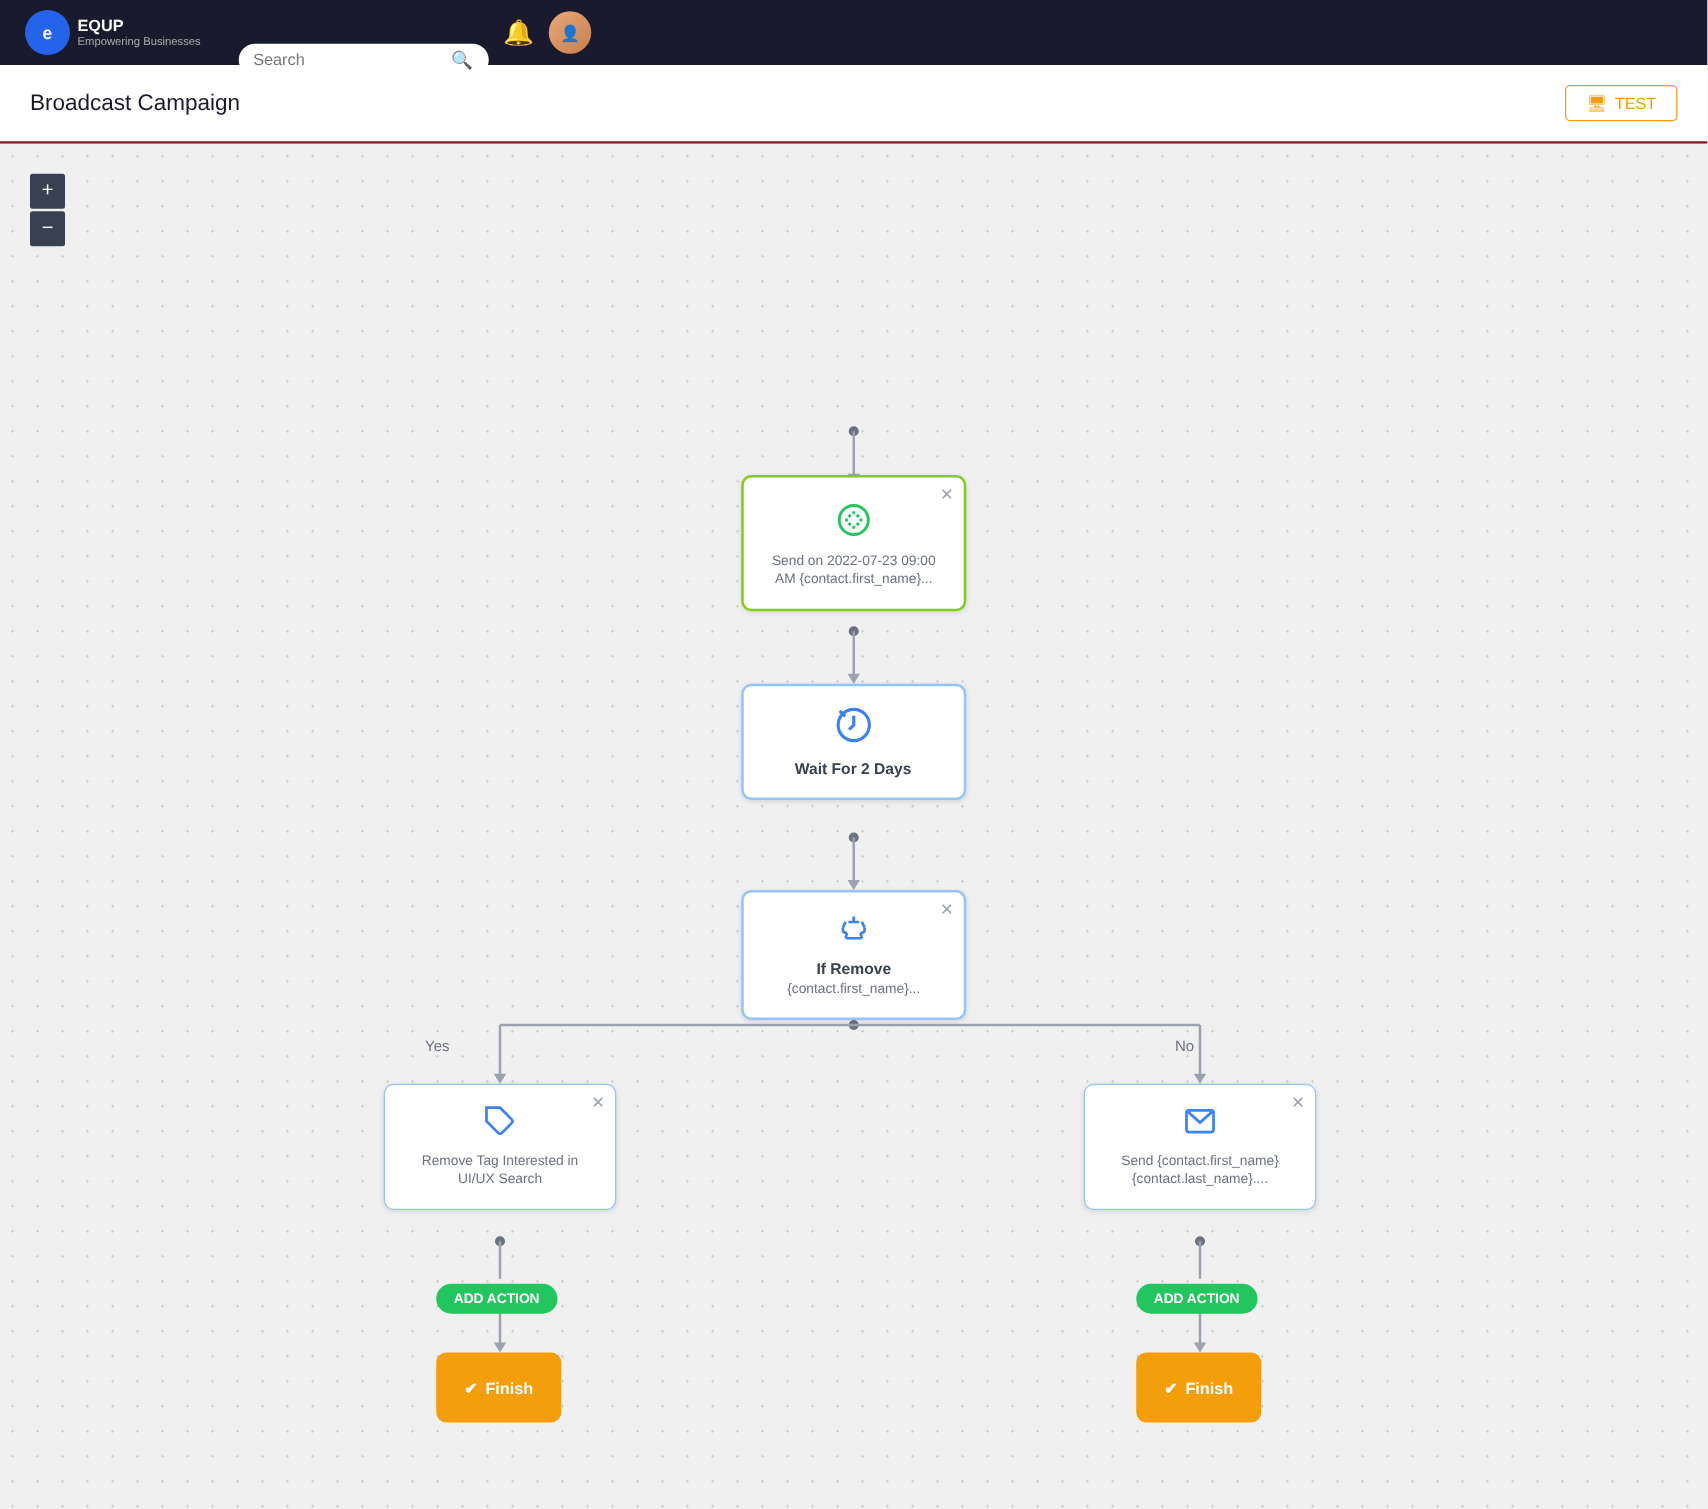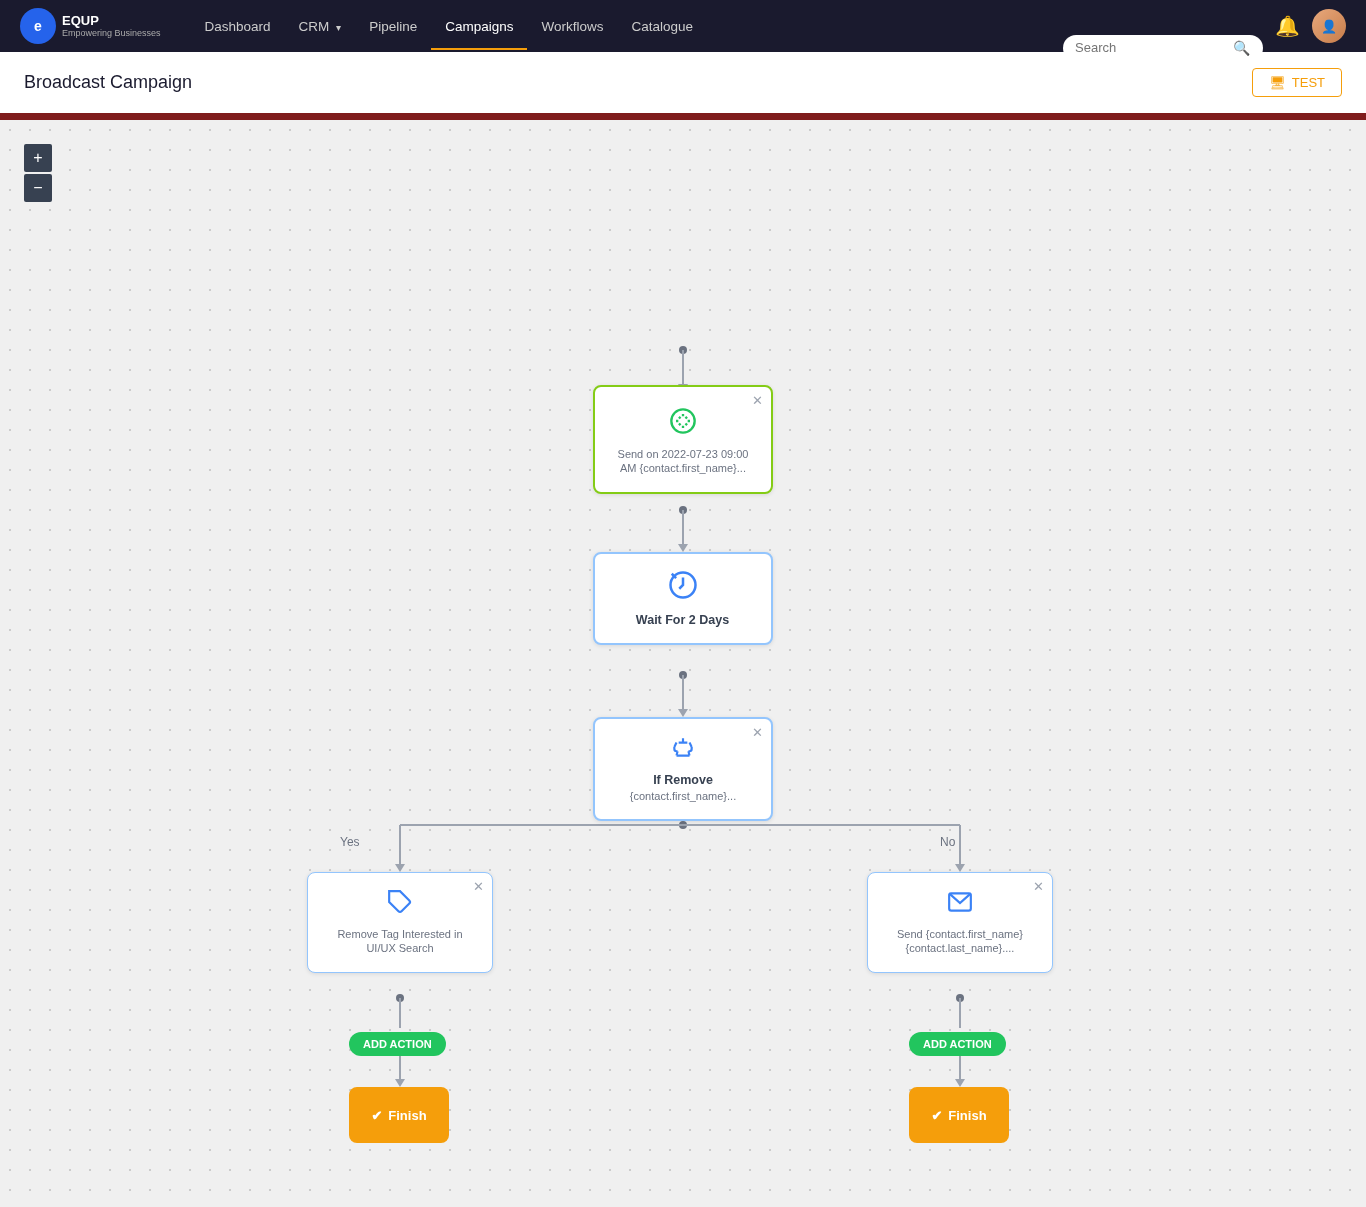--- a/index.html
+++ b/index.html
@@ -76,21 +76,21 @@
       overflow: hidden;
       display: flex; align-items: center; justify-content: center;
       color: white; font-size: 13px;
     }
 
     
     .page-header {
       display: flex; align-items: center; justify-content: space-between;
       padding: 16px 24px;
       background: white;
-      border-bottom: 7px solid #7f1d1d;
+      border-bottom: 2px solid #7f1d1d;
     }
     .page-title { font-size: 18px; color: #1a1a2e; font-weight: 500; }
     .test-btn {
       border: 1.5px solid #f59e0b;
       background: white;
       color: #f59e0b;
       padding: 6px 16px;
       border-radius: 4px;
       font-size: 13px;
       cursor: pointer;
@@ -224,28 +224,20 @@
 <body>
 
 <nav class="navbar">
   <div class="nav-logo">
     <div class="nav-logo-icon">e</div>
     <div>
       <div class="nav-logo-text">EQUP</div>
       <div class="nav-logo-sub">Empowering Businesses</div>
     </div>
   </div>
-  <div class="nav-links">
-    <a class="nav-link">Dashboard</a>
-    <a class="nav-link">CRM <span class="dropdown-arrow">▾</span></a>
-    <a class="nav-link">Pipeline</a>
-    <a class="nav-link active">Campaigns</a>
-    <a class="nav-link">Workflows</a>
-    <a class="nav-link">Catalogue</a>
-  </div>
   <div class="nav-right">
     <div class="search-box">
       <input class="search-input" type="text" placeholder="Search" style="">
       <span class="search-icon-nav">🔍</span>
     </div>
     <span class="bell-icon">🔔</span>
     <div class="avatar">👤</div>
   </div>
 </nav>
 

